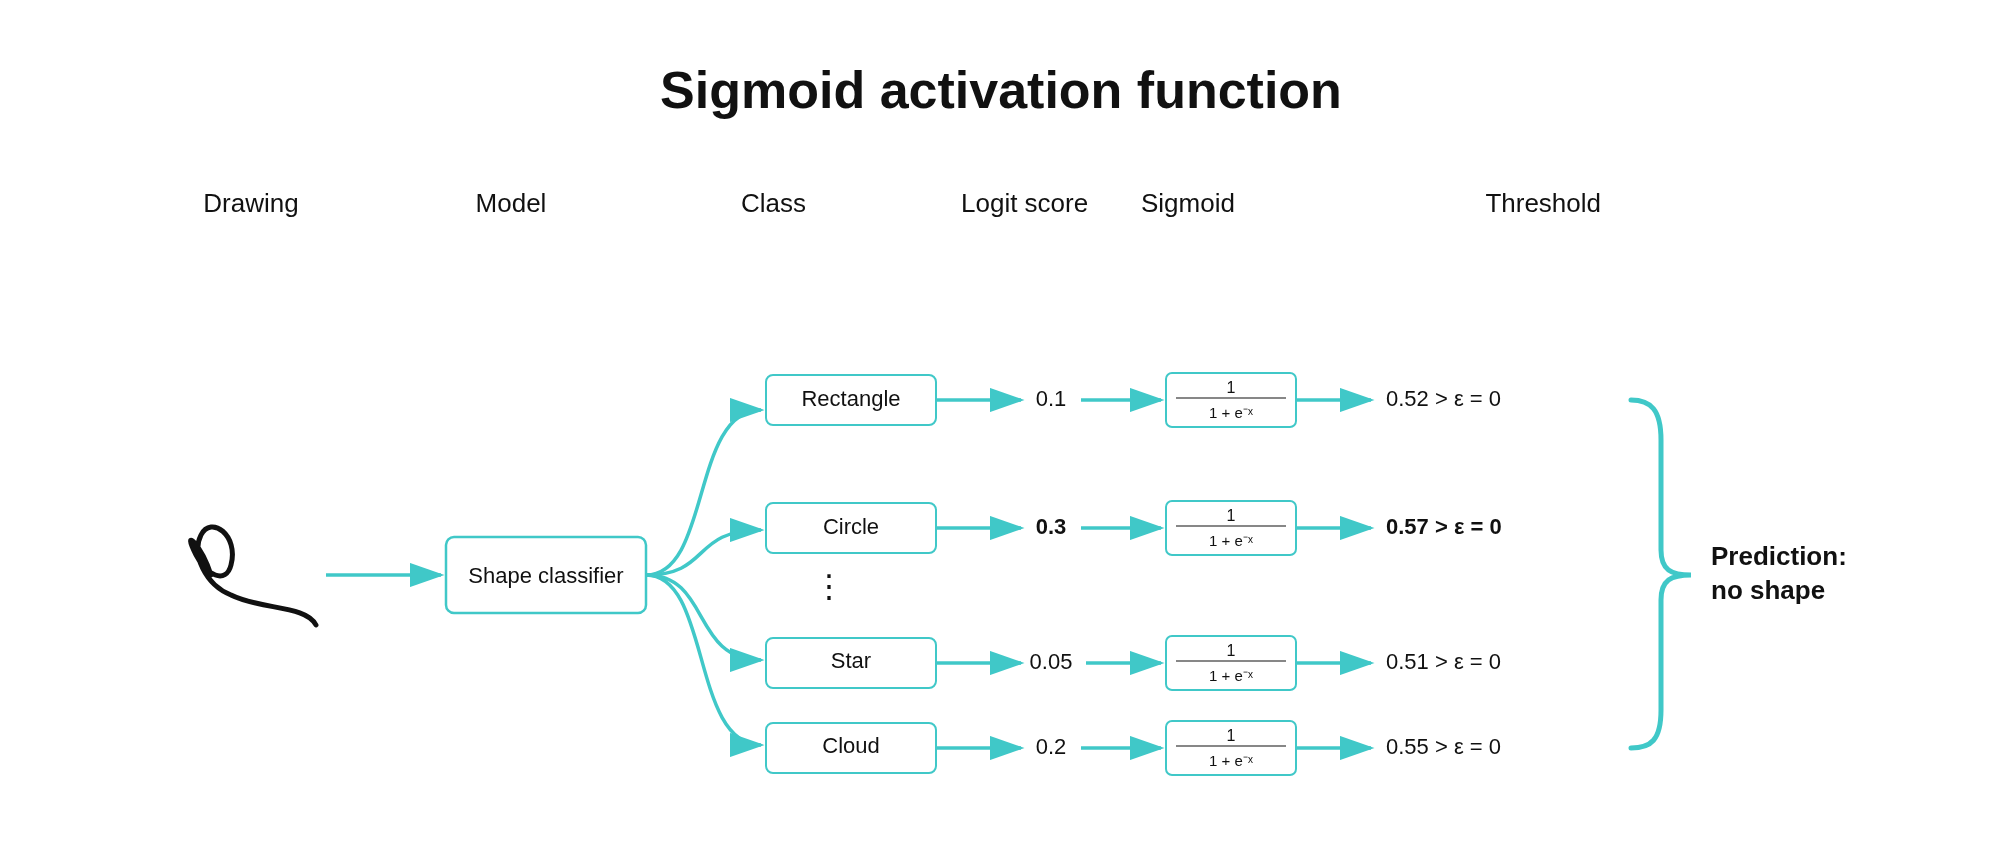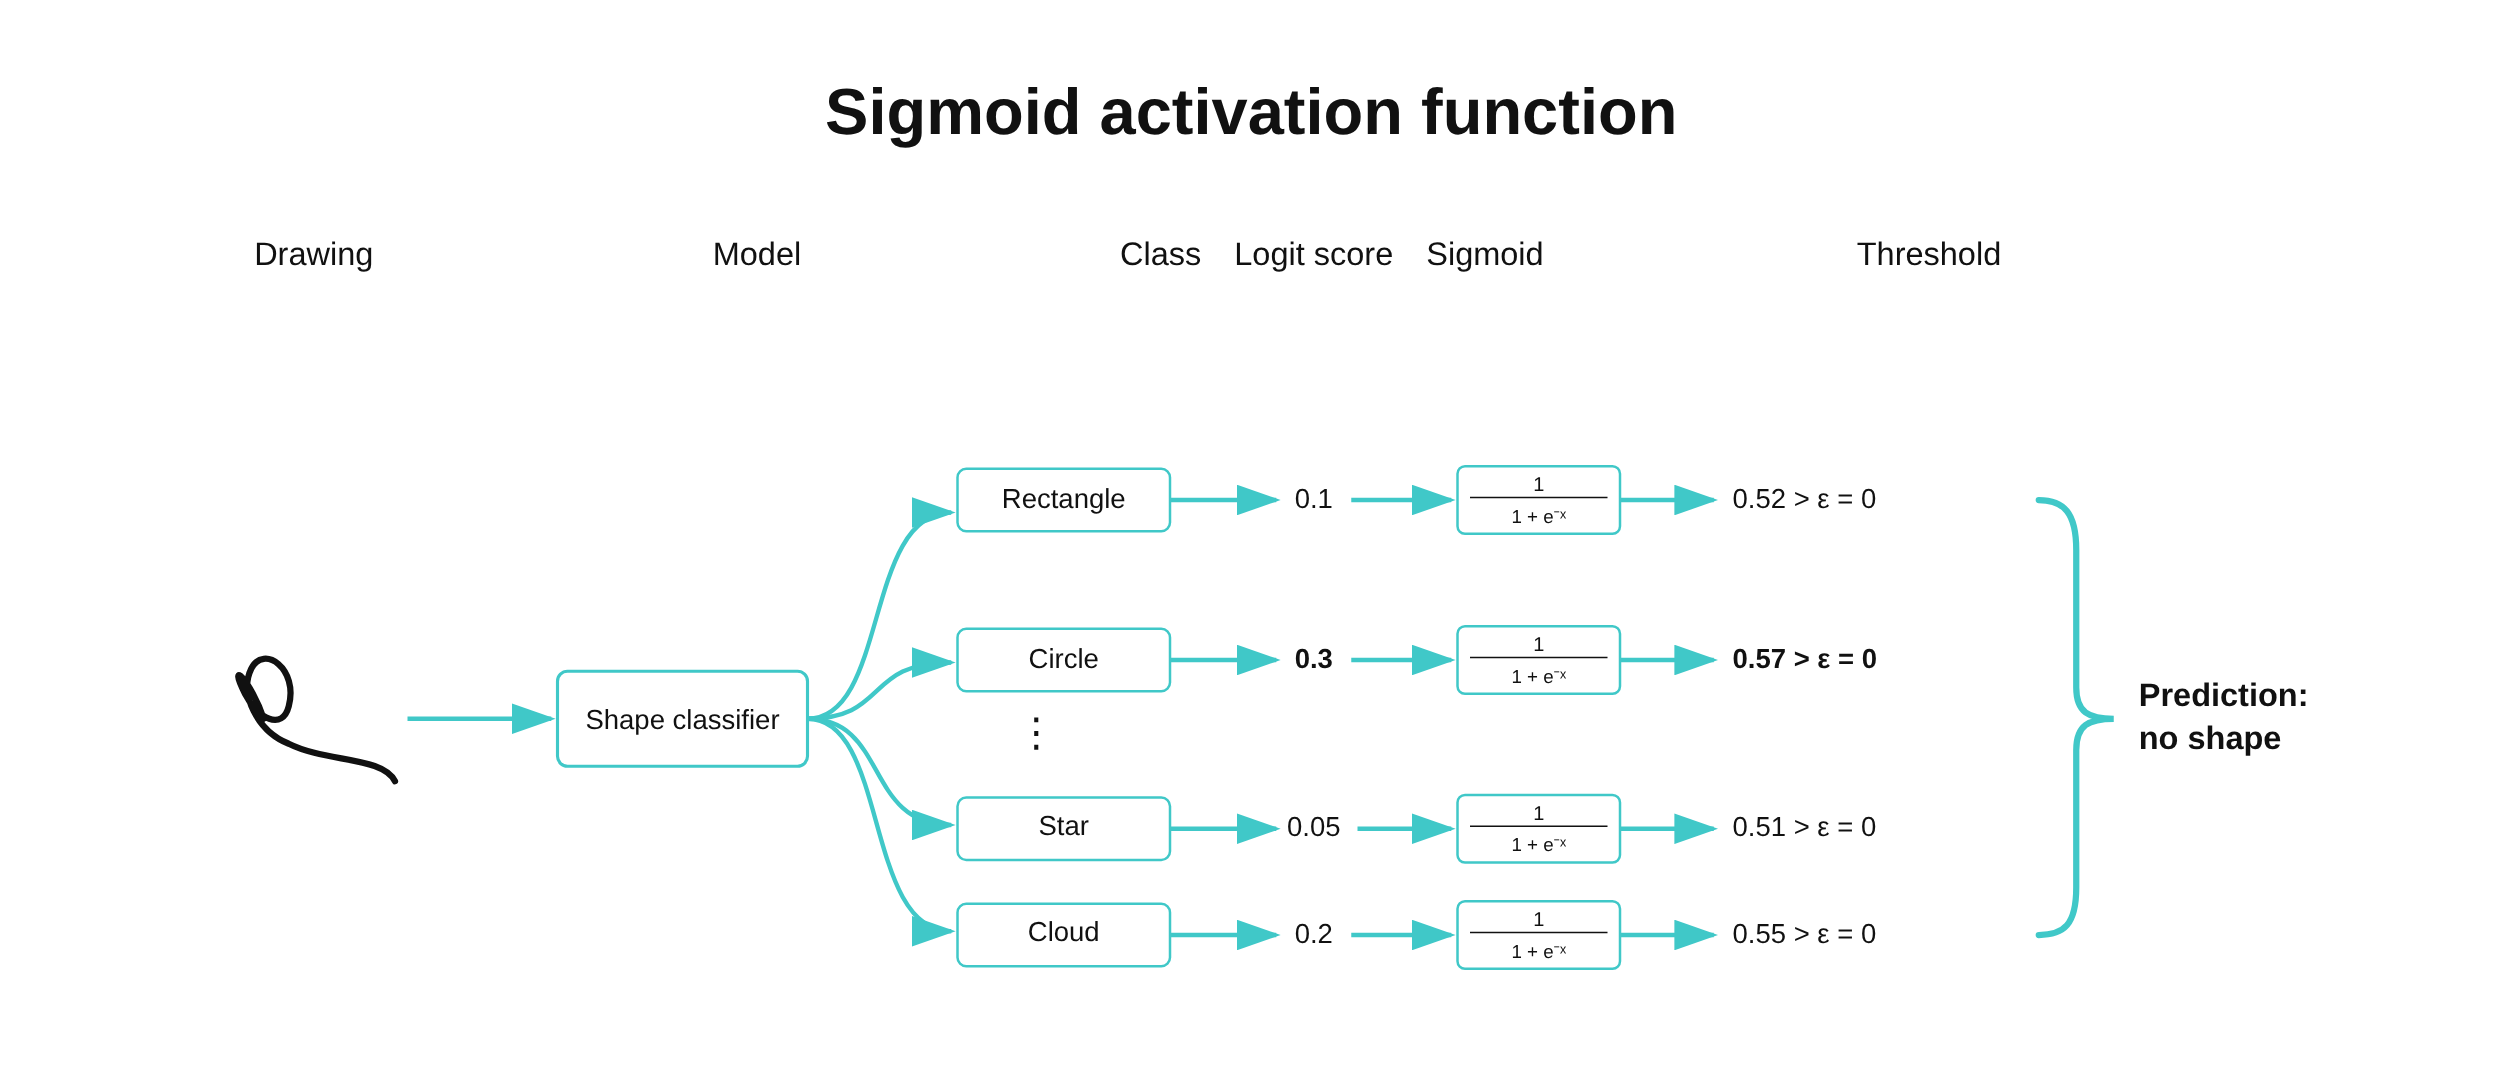--- a/index.html
+++ b/index.html
@@ -34,23 +34,23 @@
     .col-headers {
       display: flex;
       align-items: center;
       width: 1700px;
       margin-bottom: 18px;
       font-size: 26px;
       color: #111;
     }
 
     .col-drawing   { width: 200px; text-align: center; }
-    .col-model     { width: 260px; text-align: right; margin-left: 30px; }
-    .col-class     { width: 220px; text-align: right; margin-left: 100px; }
-    .col-logit     { width: 180px; text-align: center; }
+    .col-model     { width: 260px; text-align: center; margin-left: 30px; }
+    .col-class     { width: 220px; text-align: left; margin-left: 100px; }
+    .col-logit     { width: 180px; }
     .col-sigmoid   { width: 200px; }
     .col-threshold { width: 260px; text-align: right; }
 
     
     .diagram-svg {
       width: 1700px;
       height: 560px;
     }
 
     

